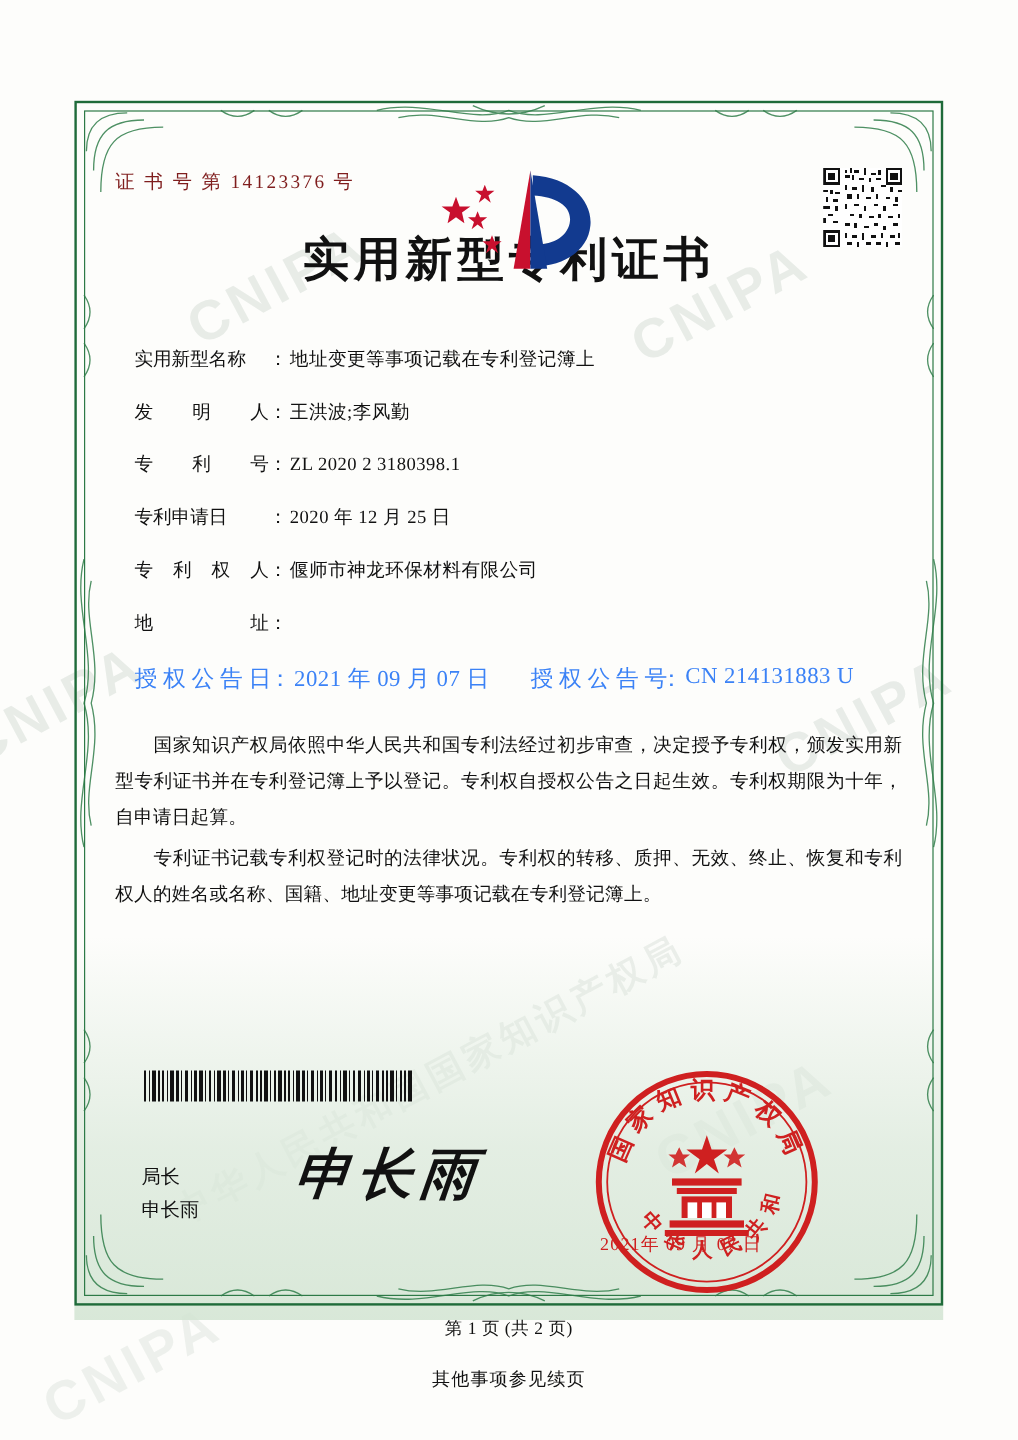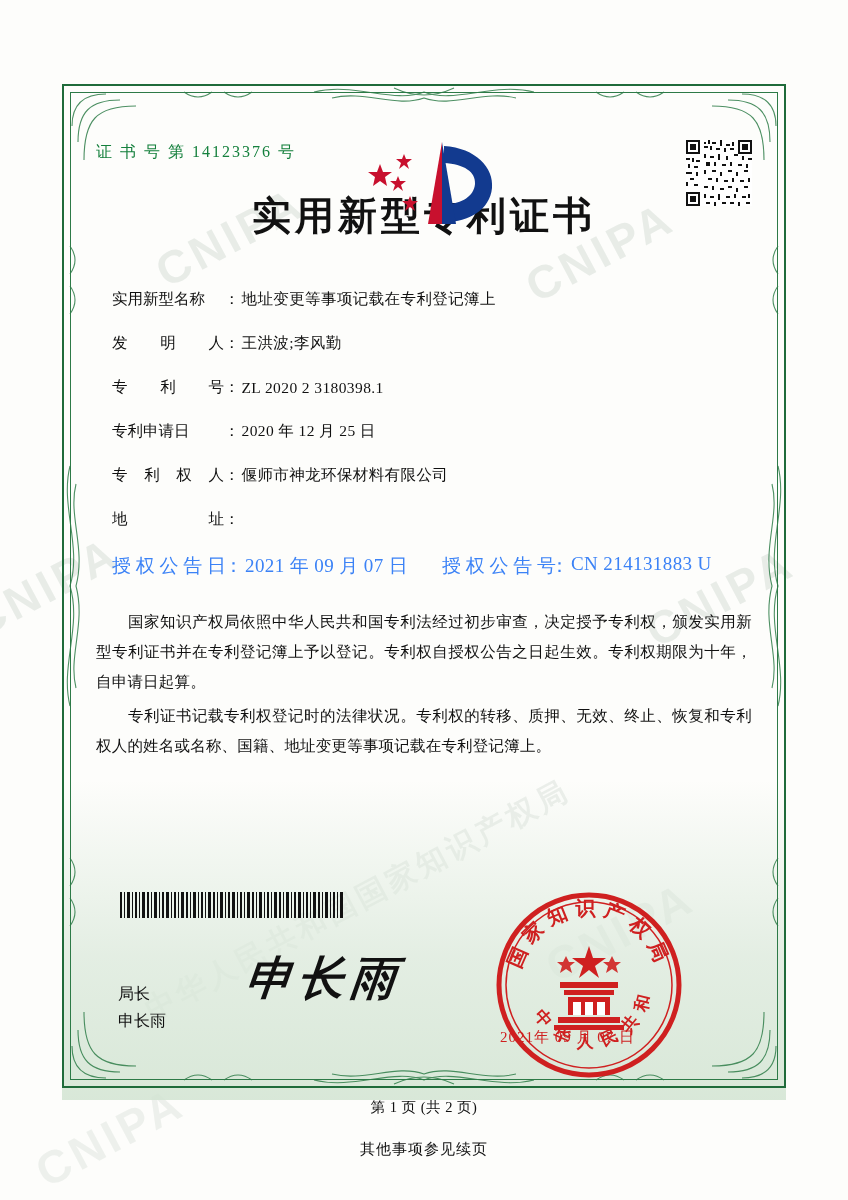--- a/index.html
+++ b/index.html
@@ -87,21 +87,21 @@
     position: absolute;
     left: 96px;
     top: 120px;
     width: 656px;
     height: 940px;
   }
 
   .cert-no {
     font-size: 16px;
     letter-spacing: 2px;
-    color: #15803d;
+    color: #7f1d1d;
     margin-top: 22px;
   }
 
   
   .logo {
     position: absolute;
     left: 262px;
     top: 18px;
     width: 150px;
     height: 96px;
@@ -186,21 +186,20 @@
   .barcode svg { display:block; }
 
   
   .sign-block {
     position: absolute;
     left: 22px;
     top: 848px;
     font-size: 16px;
     line-height: 27px;
     color: #111;
-    margin-top: 12px;
   }
   .sign-script {
     position: absolute;
     left: 150px;
     top: 828px;
     font-size: 46px;
     font-family: "Liberation Serif", "DejaVu Serif", serif;
     font-style: italic;
     font-weight: bold;
     color: #111;

